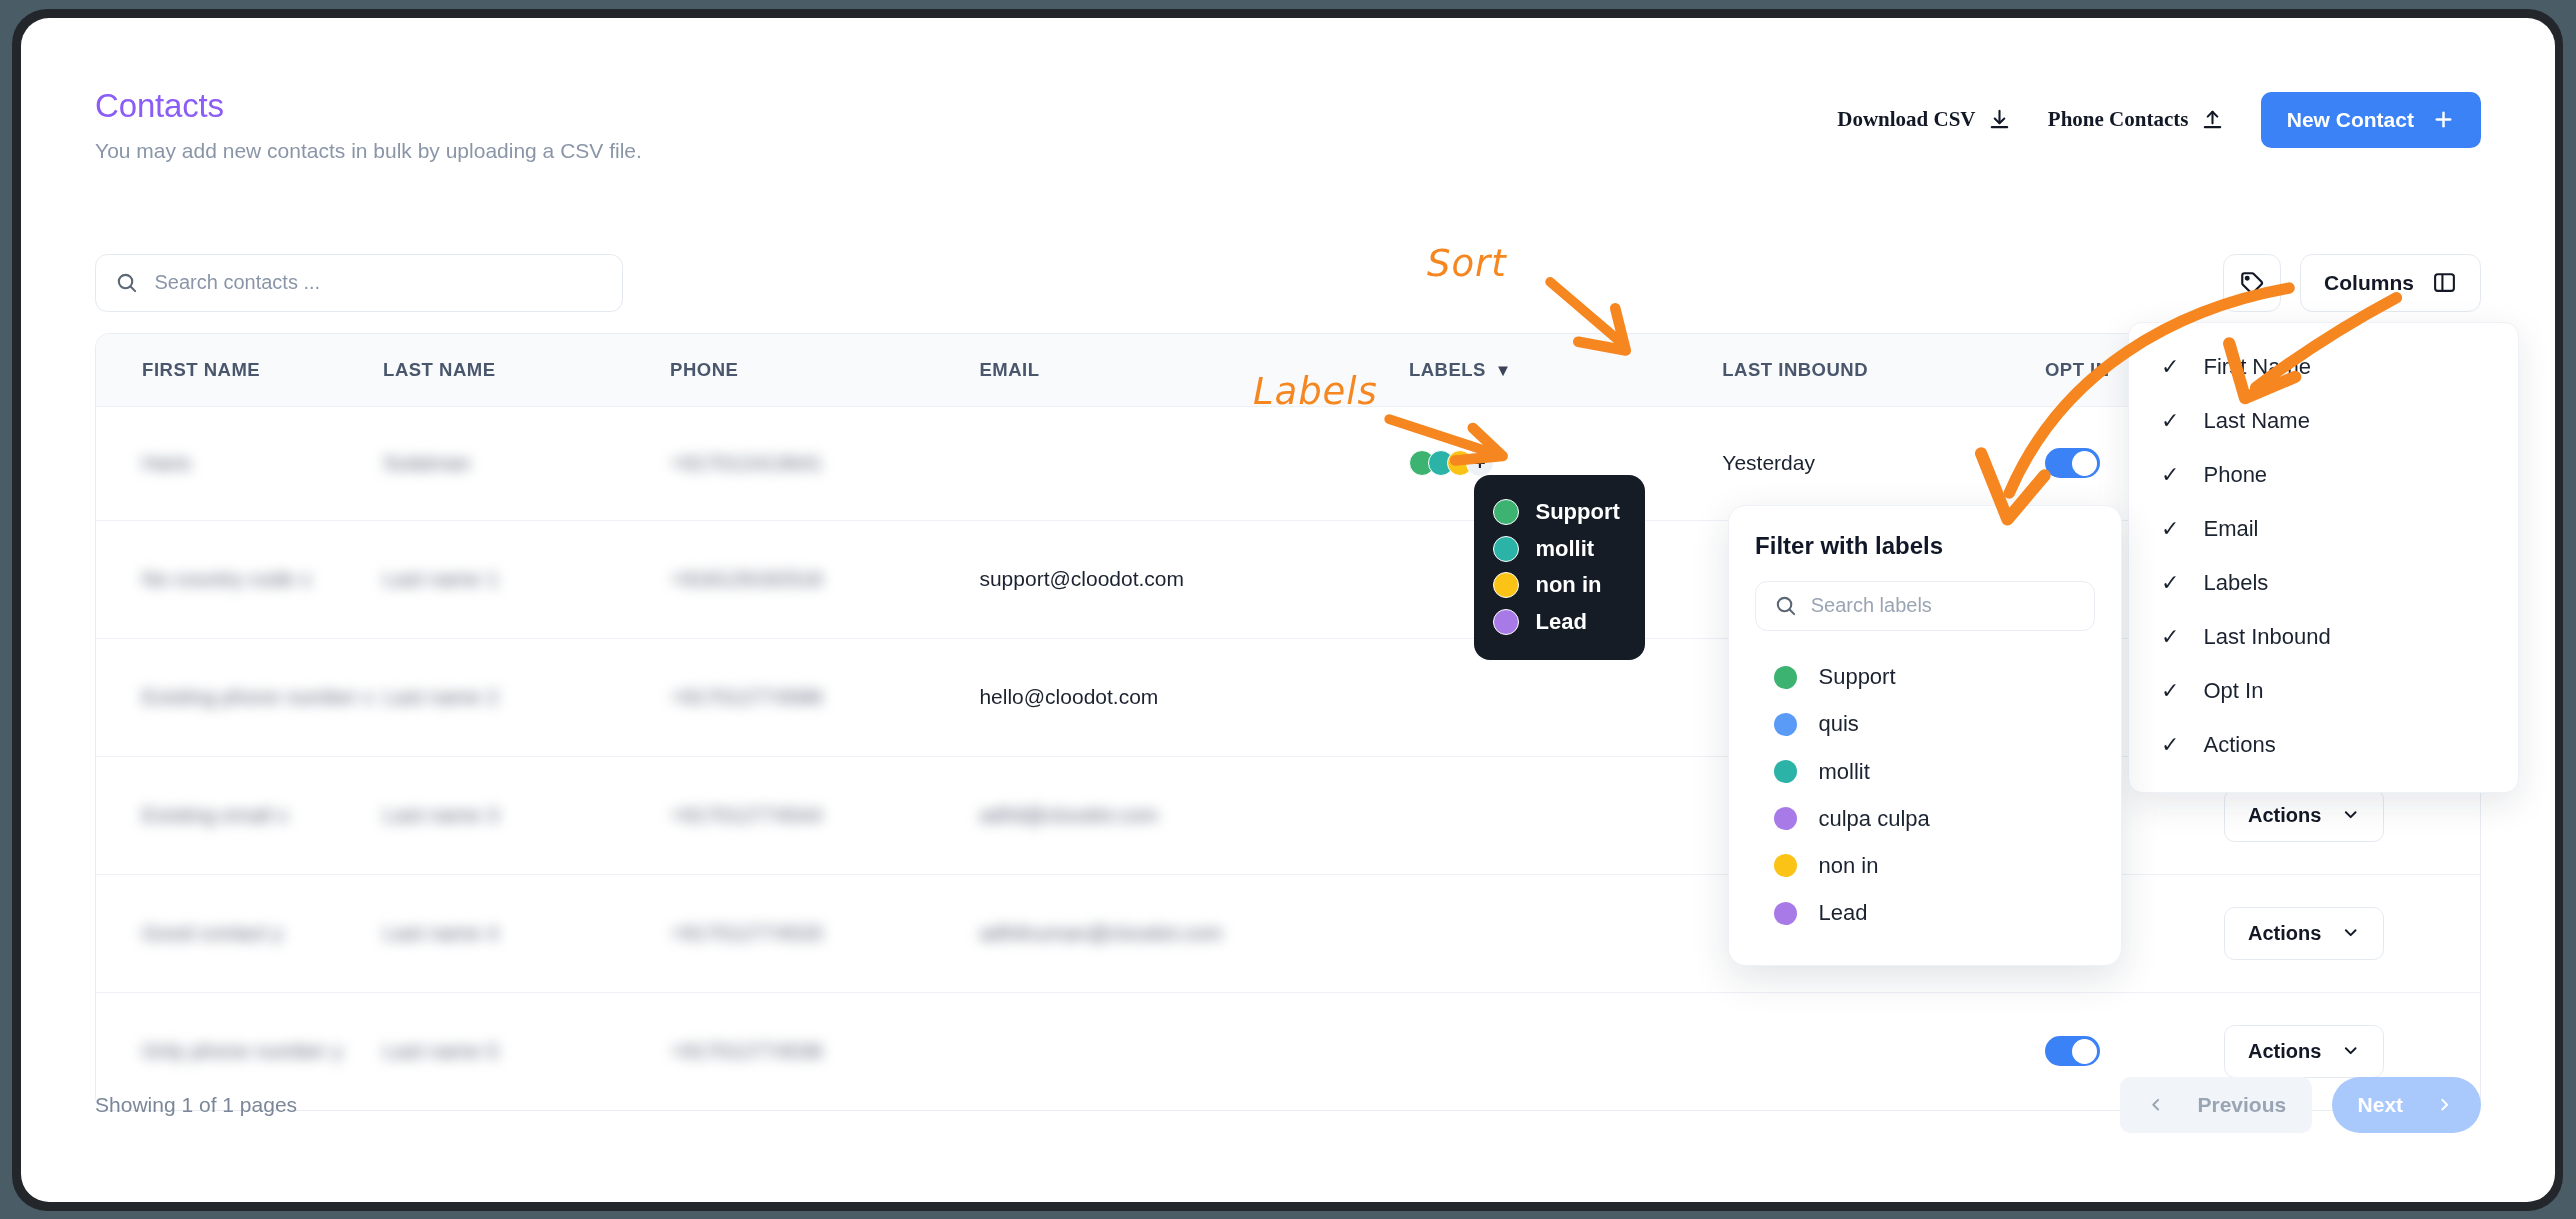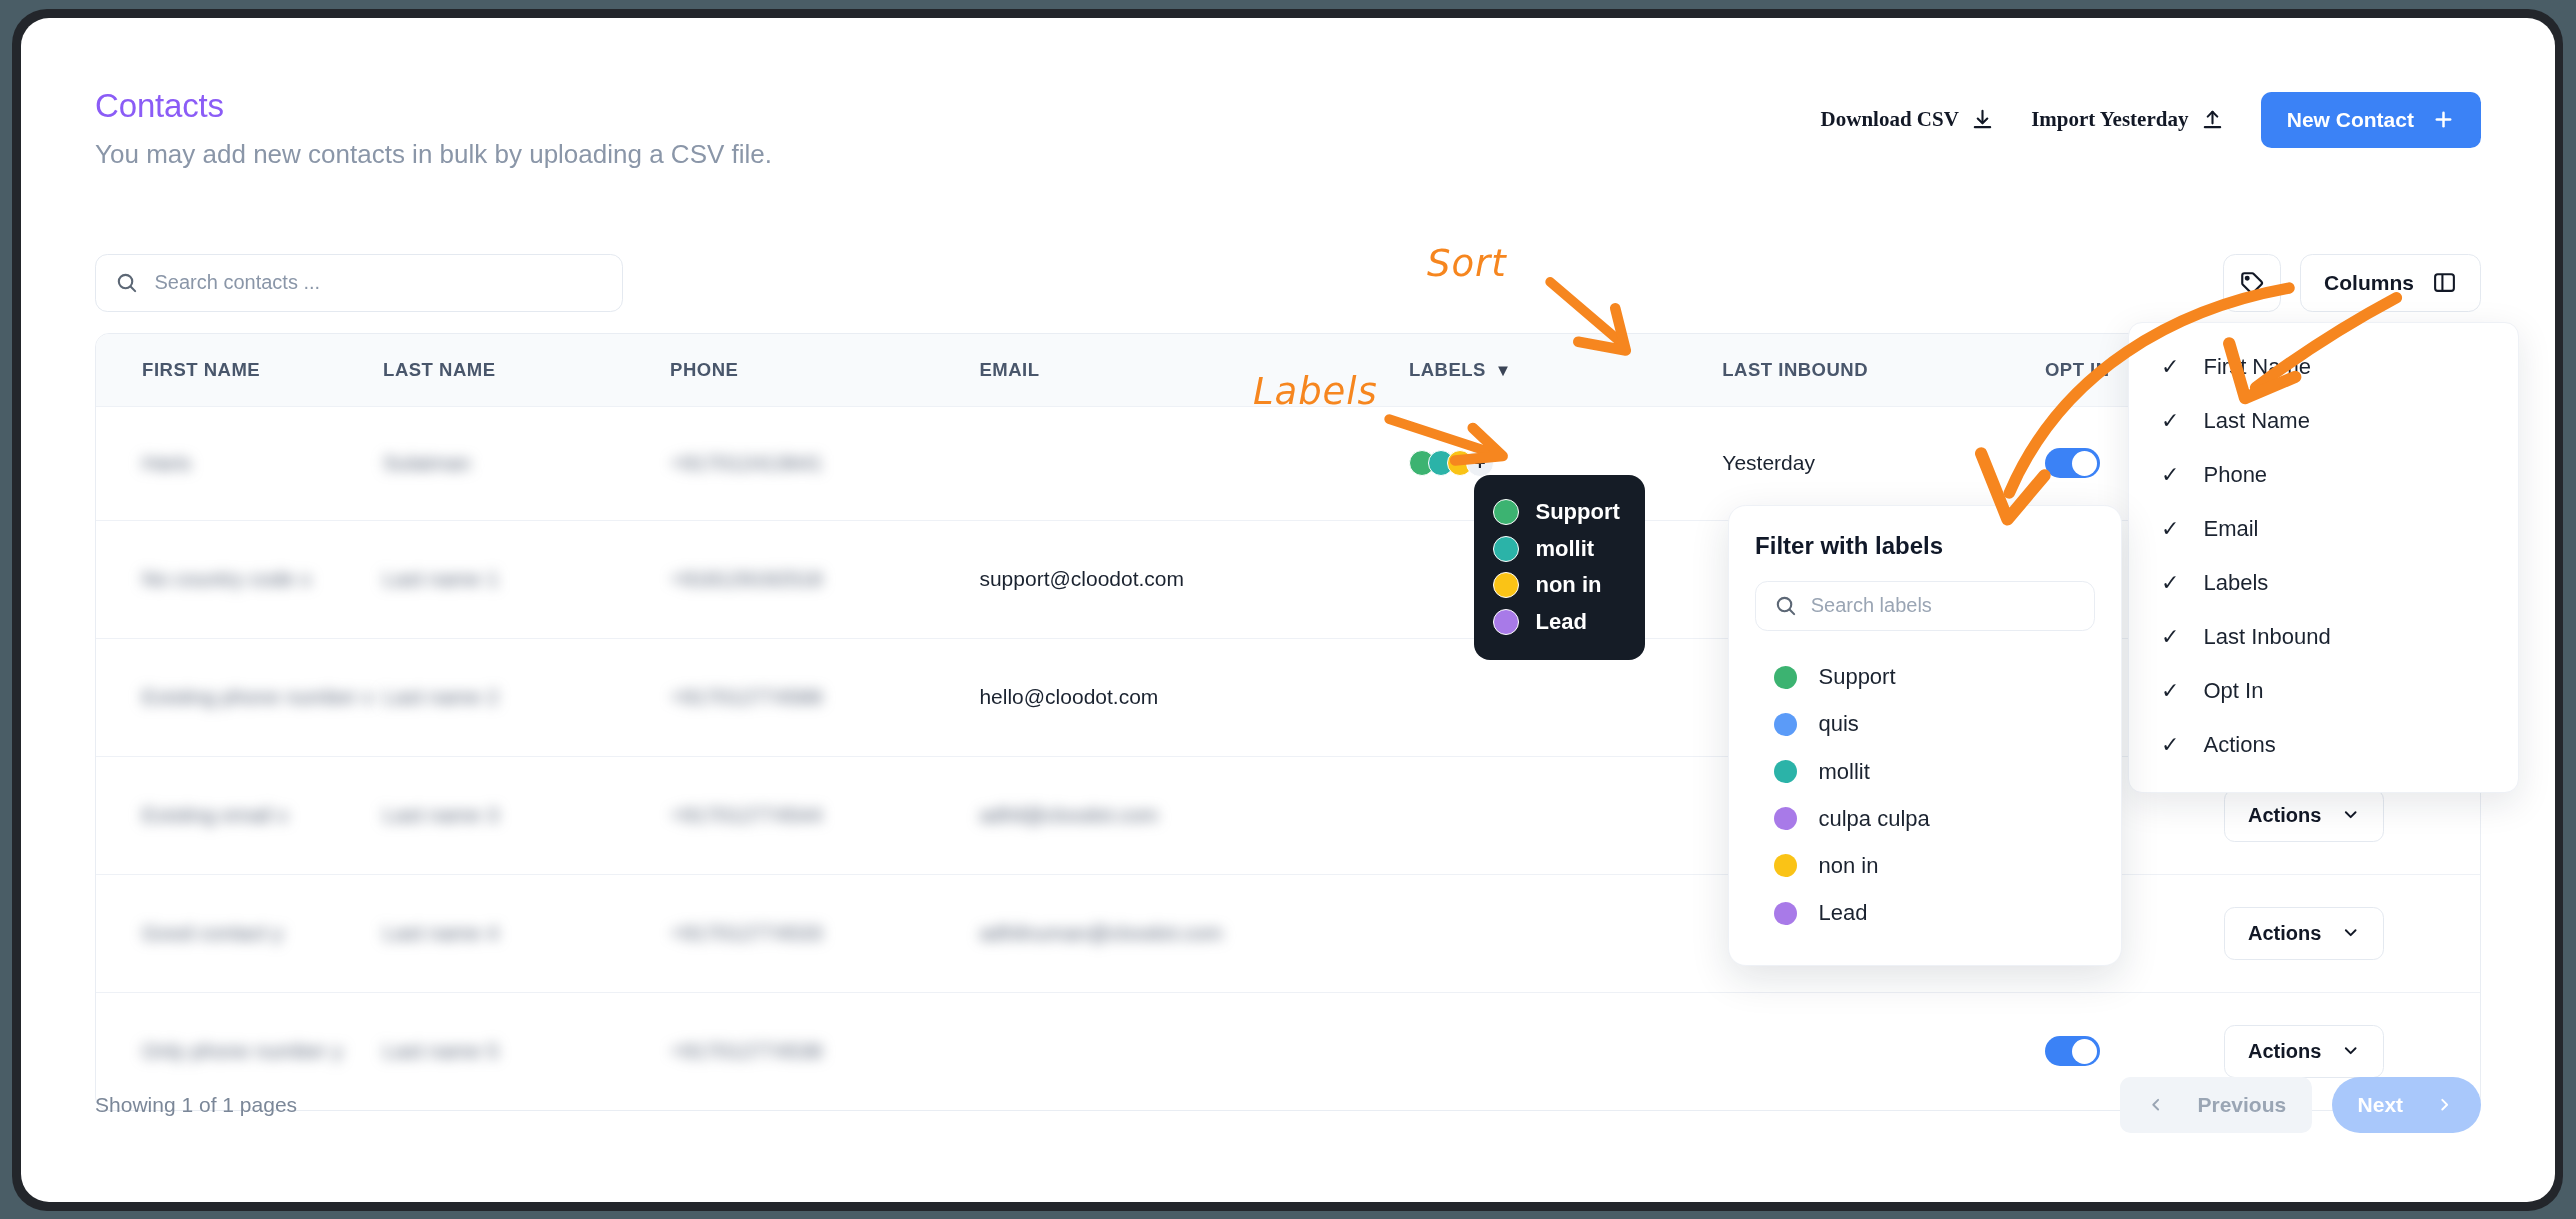--- a/index.html
+++ b/index.html
@@ -41,21 +41,21 @@
     justify-content: space-between;
   }
   .title-block h1 {
     font-size: 33px;
     font-weight: 400;
     color: #8b5cf6;
     letter-spacing: -0.2px;
   }
   .title-block p {
     margin-top: 14px;
-    font-size: 26px;
+    font-size: 21px;
     color: #8a96a8;
     font-weight: 400;
   }
   .head-actions {
     display: flex;
     align-items: center;
     gap: 37px;
     margin-top: 5.3px;
   }
   .link-btn {
@@ -354,21 +354,21 @@
             <span>Download CSV</span>
             <span class="ic">
               <svg width="23" height="23" viewBox="0 0 24 24" fill="none" stroke="#121826" stroke-width="2.2" stroke-linecap="round" stroke-linejoin="round">
                 <path d="M12 3v12"></path>
                   <path d="M7 11l5 5 5-5"></path>
                   <path d="M4 20h16"></path>
               </svg>
             </span>
           </button>
           <button class="link-btn">
-            <span>Import Yesterday</span>
+            <span>Phone Contacts</span>
             <span class="ic">
               <svg width="23" height="23" viewBox="0 0 24 24" fill="none" stroke="#121826" stroke-width="2.2" stroke-linecap="round" stroke-linejoin="round">
                 <path d="M12 16V4"></path>
                   <path d="M7 9l5-5 5 5"></path>
                   <path d="M4 20h16"></path>
               </svg>
             </span>
           </button>
           <button class="primary-btn">
             <span>New Contact</span>

